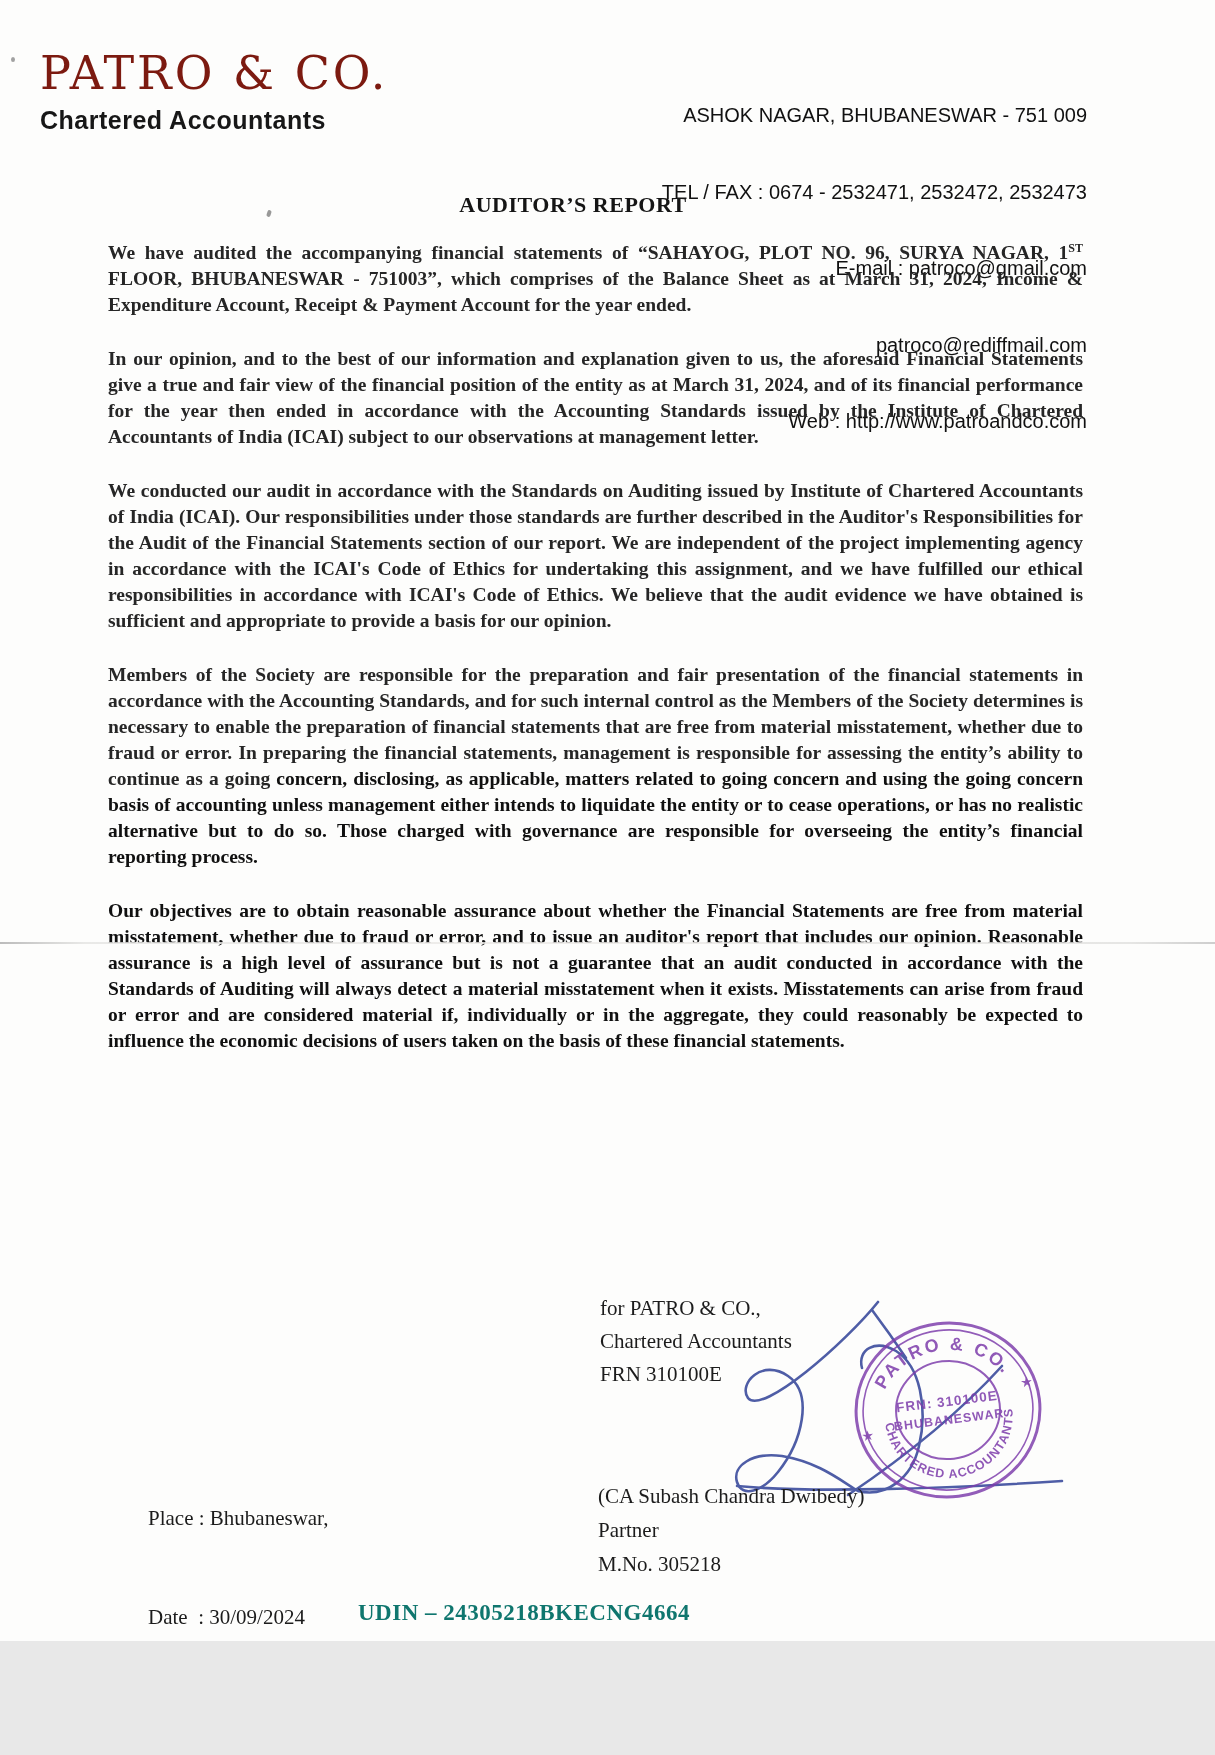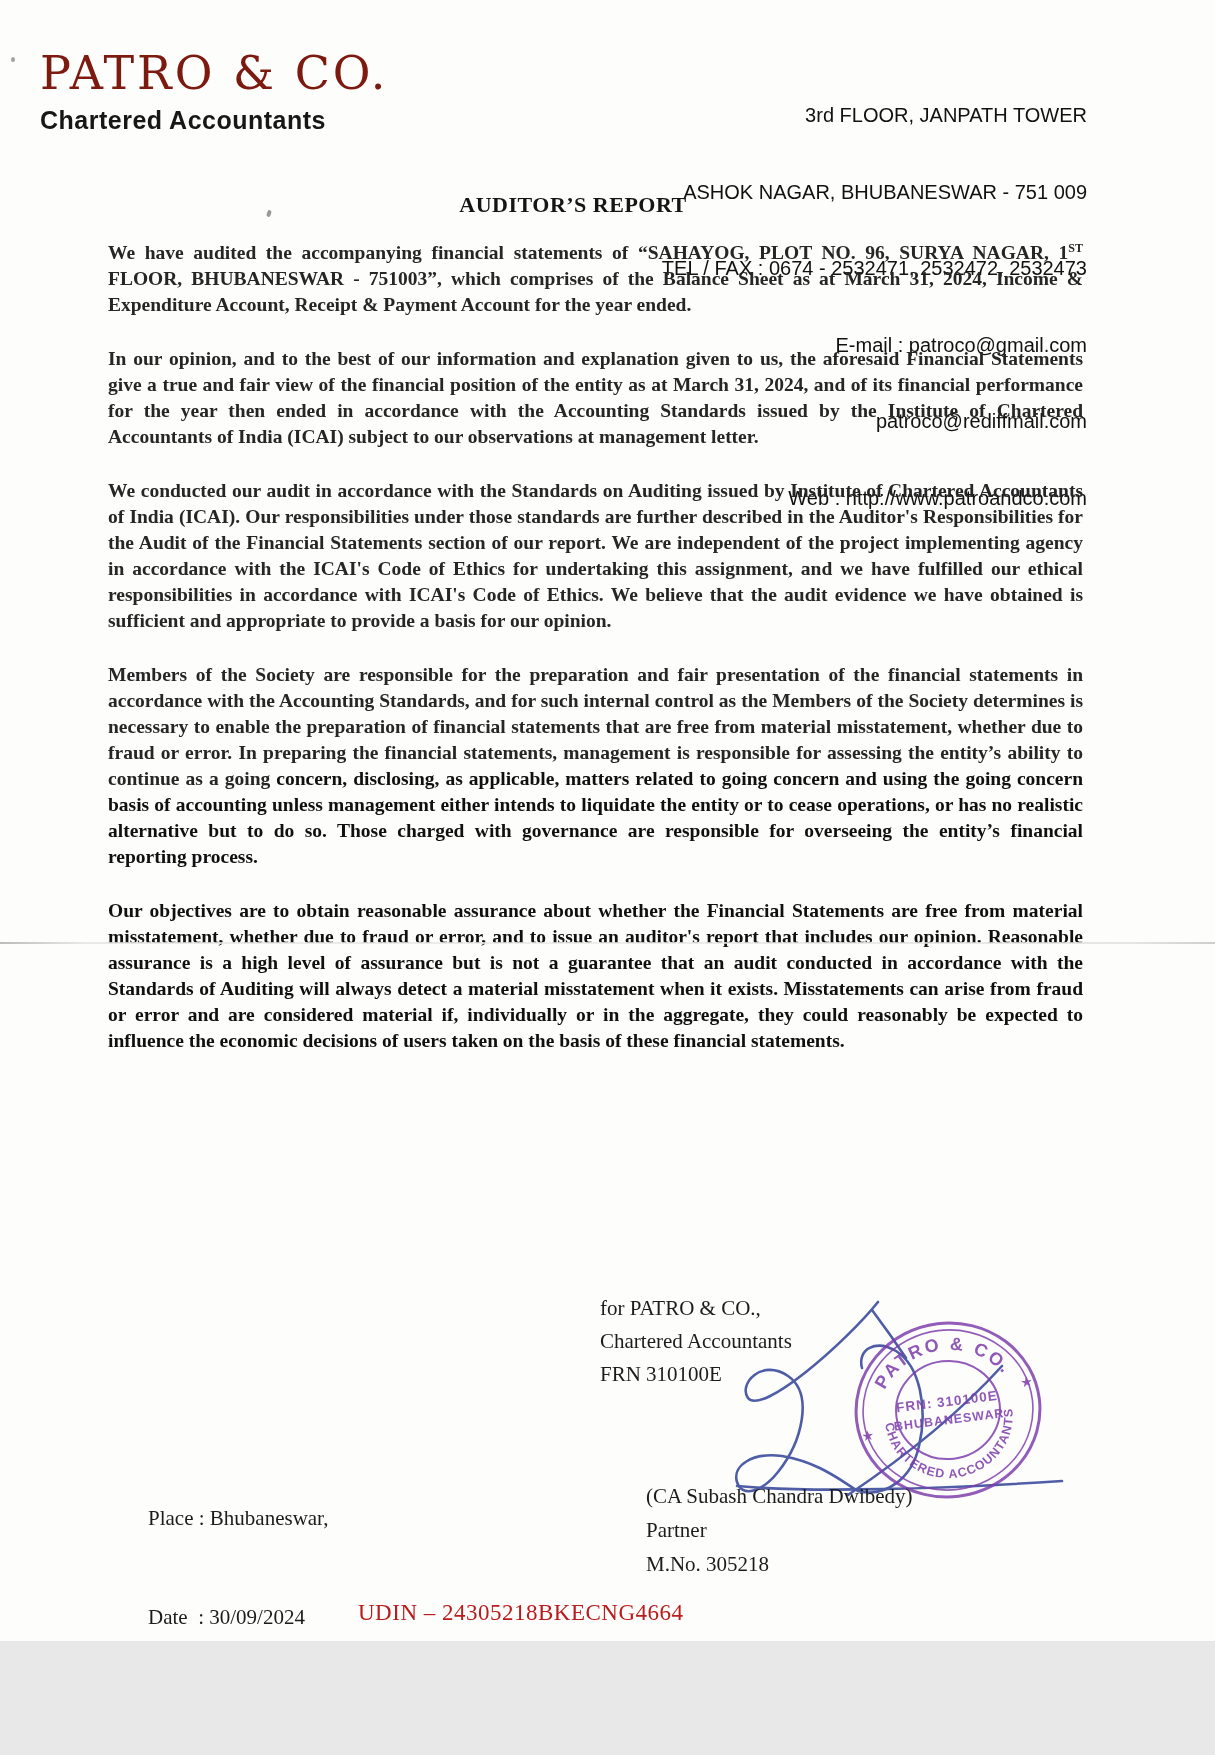--- a/index.html
+++ b/index.html
@@ -47,42 +47,41 @@
   .scan-seam{
     position:absolute;left:0;top:942px;width:1215px;height:2px;
     background:linear-gradient(to right,#ababab,#e4e4e2 7%,#eceae7 50%,#e0e0de 93%,#c2c2c2);
     opacity:.8;
   }
   .speck-a{position:absolute;left:11px;top:57px;width:4px;height:5px;background:#8a8a8a;border-radius:50%;opacity:.8;}
   .speck-b{position:absolute;left:267px;top:210px;width:4px;height:7px;background:#777;border-radius:2px;transform:rotate(18deg);opacity:.75;}
   .speck-c{position:absolute;left:34px;top:1662px;width:4px;height:4px;background:#999;border-radius:50%;opacity:.7;}
   
   .sig-block{position:absolute;left:600px;top:1292px;font-size:21px;line-height:33px;color:#1c1c1c;}
-  .partner-block{position:absolute;left:598px;top:1479px;font-size:21px;line-height:34px;color:#1c1c1c;margin-left:48px;}
+  .partner-block{position:absolute;left:598px;top:1479px;font-size:21px;line-height:34px;color:#1c1c1c;}
   .place-block{position:absolute;left:108px;top:1436px;font-size:21px;line-height:33px;color:#1c1c1c;white-space:pre;margin-left:40px;}
   .udin-line{
     position:absolute;left:358px;top:1600px;
-    font-size:23px;font-weight:normal;letter-spacing:.5px;color:#b91c1c;
+    font-size:23px;font-weight:bold;letter-spacing:.5px;color:#0f766e;
   }
   .stamp-svg{position:absolute;left:850px;top:1318px;opacity:.92;}
   .sig-svg{position:absolute;left:560px;top:1280px;}
   .stamp-text{font-family:"Liberation Sans", sans-serif;font-weight:bold;}
 </style>
 </head>
 <body>
 
 <div class="page">
 
   <div class="logo-block">
     <div class="firm-name">PATRO &amp; CO.</div>
     <div class="firm-subtitle">Chartered Accountants</div>
   </div>
 
   <div class="address-block">
-    <div>3rd FLOOR, JANPATH TOWER</div>
     <div>ASHOK NAGAR, BHUBANESWAR - 751 009</div>
     <div>TEL / FAX : 0674 - 2532471, 2532472, 2532473</div>
     <div>E-mail : patroco@gmail.com</div>
     <div>patroco@rediffmail.com</div>
     <div>Web : http://www.patroandco.com</div>
   </div>
 
   <div class="report-title">AUDITOR’S REPORT</div>
 
   <div class="body-text">

